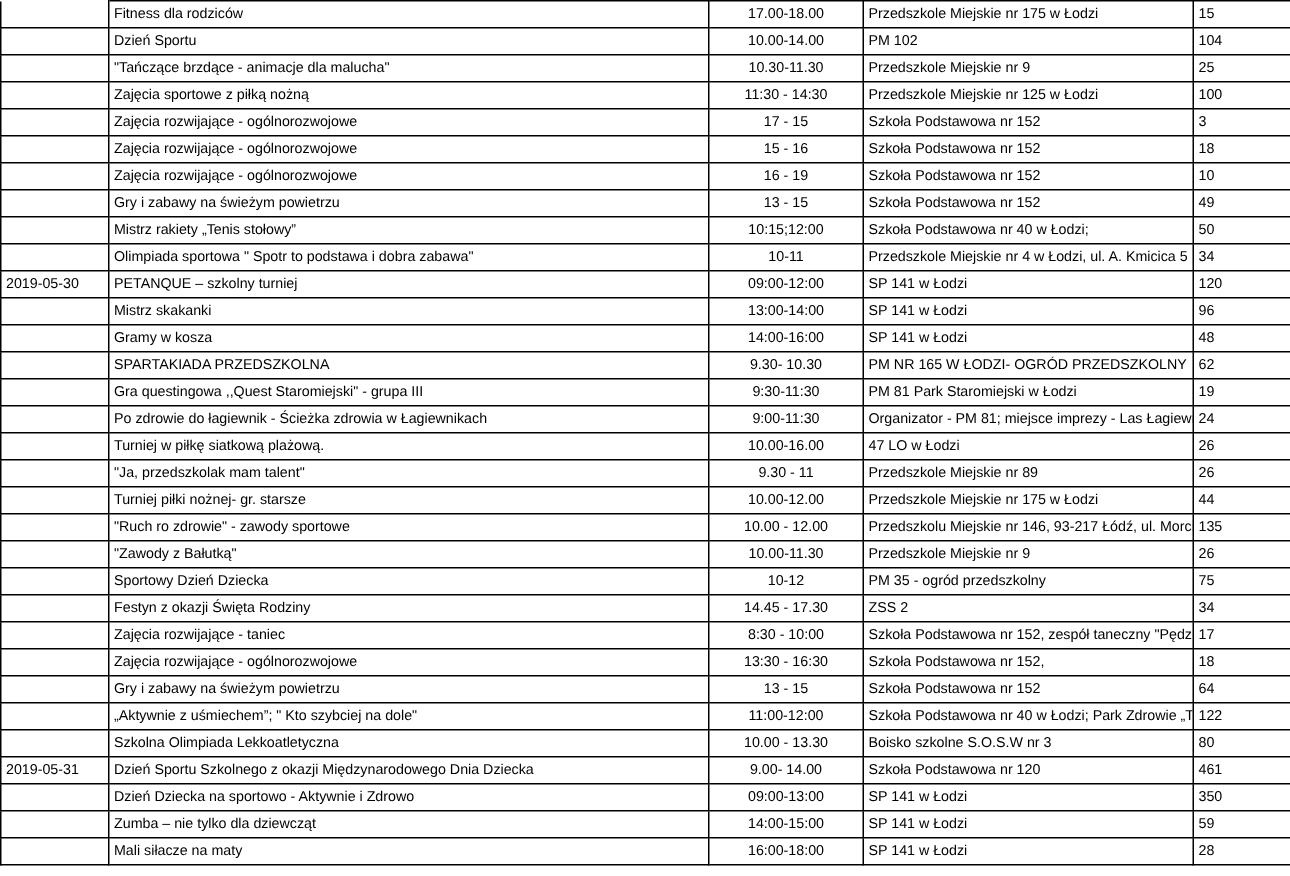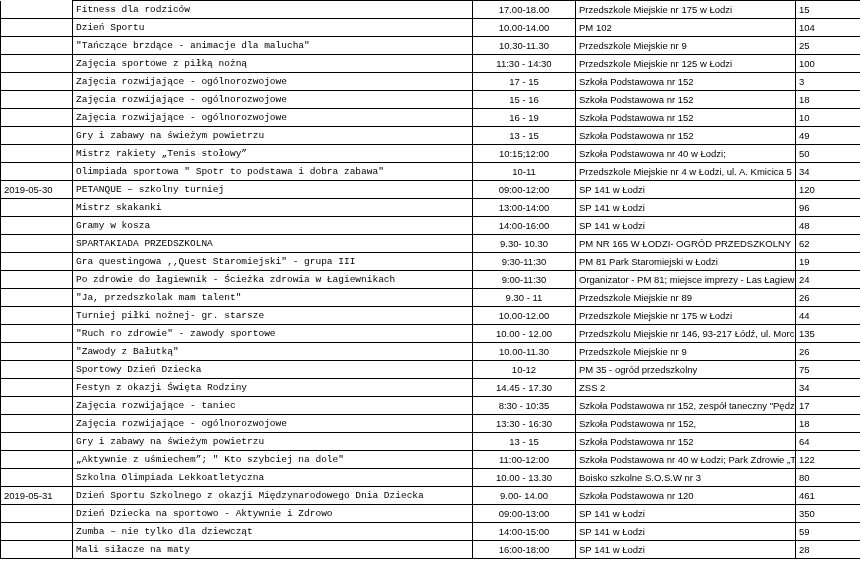--- a/index.html
+++ b/index.html
@@ -31,21 +31,21 @@
     white-space: nowrap;
   }
   
   col.c-date  { width: 72px; }
   col.c-name  { width: 400px; }
   col.c-time  { width: 103px; }
   col.c-place { width: 220px; }
   col.c-count { width: 65px; }
 
   td.date  { text-align: left; padding-left: 6px; }
-  td.name  { text-align: left; padding-left: 4px; font-family: Liberation Mono, monospace; }
+  td.name  { text-align: left; padding-left: 4px; }
   td.time  { text-align: center; }
   td.place { text-align: left; padding-left: 4px; }
   td.count { text-align: left; padding-right: 6px; }
 
   
   td.blank { border-left: 1px solid #ffffff; border-top: 1px solid #ffffff; border-bottom: 1px solid #ffffff; }
   tr:first-child td.blank { border-top: 1px solid #ffffff; }
 </style>
 </head>
 <body>
@@ -166,20 +166,27 @@
       </tr>
       <tr>
         <td class="date blank"></td>
         <td class="name">Po zdrowie do łagiewnik - Ścieżka zdrowia w Łagiewnikach</td>
         <td class="time">9:00-11:30</td>
         <td class="place">Organizator - PM 81; miejsce imprezy - Las Łagiewnicki</td>
         <td class="count">24</td>
       </tr>
       <tr>
         <td class="date blank"></td>
+        <td class="name">Turniej w piłkę siatkową plażową.</td>
+        <td class="time">10.00-16.00</td>
+        <td class="place">47 LO w Łodzi</td>
+        <td class="count">26</td>
+      </tr>
+      <tr>
+        <td class="date blank"></td>
         <td class="name">"Ja, przedszkolak mam talent"</td>
         <td class="time">9.30 - 11</td>
         <td class="place">Przedszkole Miejskie nr 89</td>
         <td class="count">26</td>
       </tr>
       <tr>
         <td class="date blank"></td>
         <td class="name">Turniej piłki nożnej- gr. starsze</td>
         <td class="time">10.00-12.00</td>
         <td class="place">Przedszkole Miejskie nr 175 w Łodzi</td>
@@ -209,21 +216,21 @@
       <tr>
         <td class="date blank"></td>
         <td class="name">Festyn z okazji Święta Rodziny</td>
         <td class="time">14.45 - 17.30</td>
         <td class="place">ZSS 2</td>
         <td class="count">34</td>
       </tr>
       <tr>
         <td class="date blank"></td>
         <td class="name">Zajęcia rozwijające - taniec</td>
-        <td class="time">8:30 - 10:35</td>
+        <td class="time">8:30 - 10:00</td>
         <td class="place">Szkoła Podstawowa nr 152, zespół taneczny "Pędziwiatry"</td>
         <td class="count">17</td>
       </tr>
       <tr>
         <td class="date blank"></td>
         <td class="name">Zajęcia rozwijające - ogólnorozwojowe</td>
         <td class="time">13:30 - 16:30</td>
         <td class="place">Szkoła Podstawowa nr 152,</td>
         <td class="count">18</td>
       </tr>

